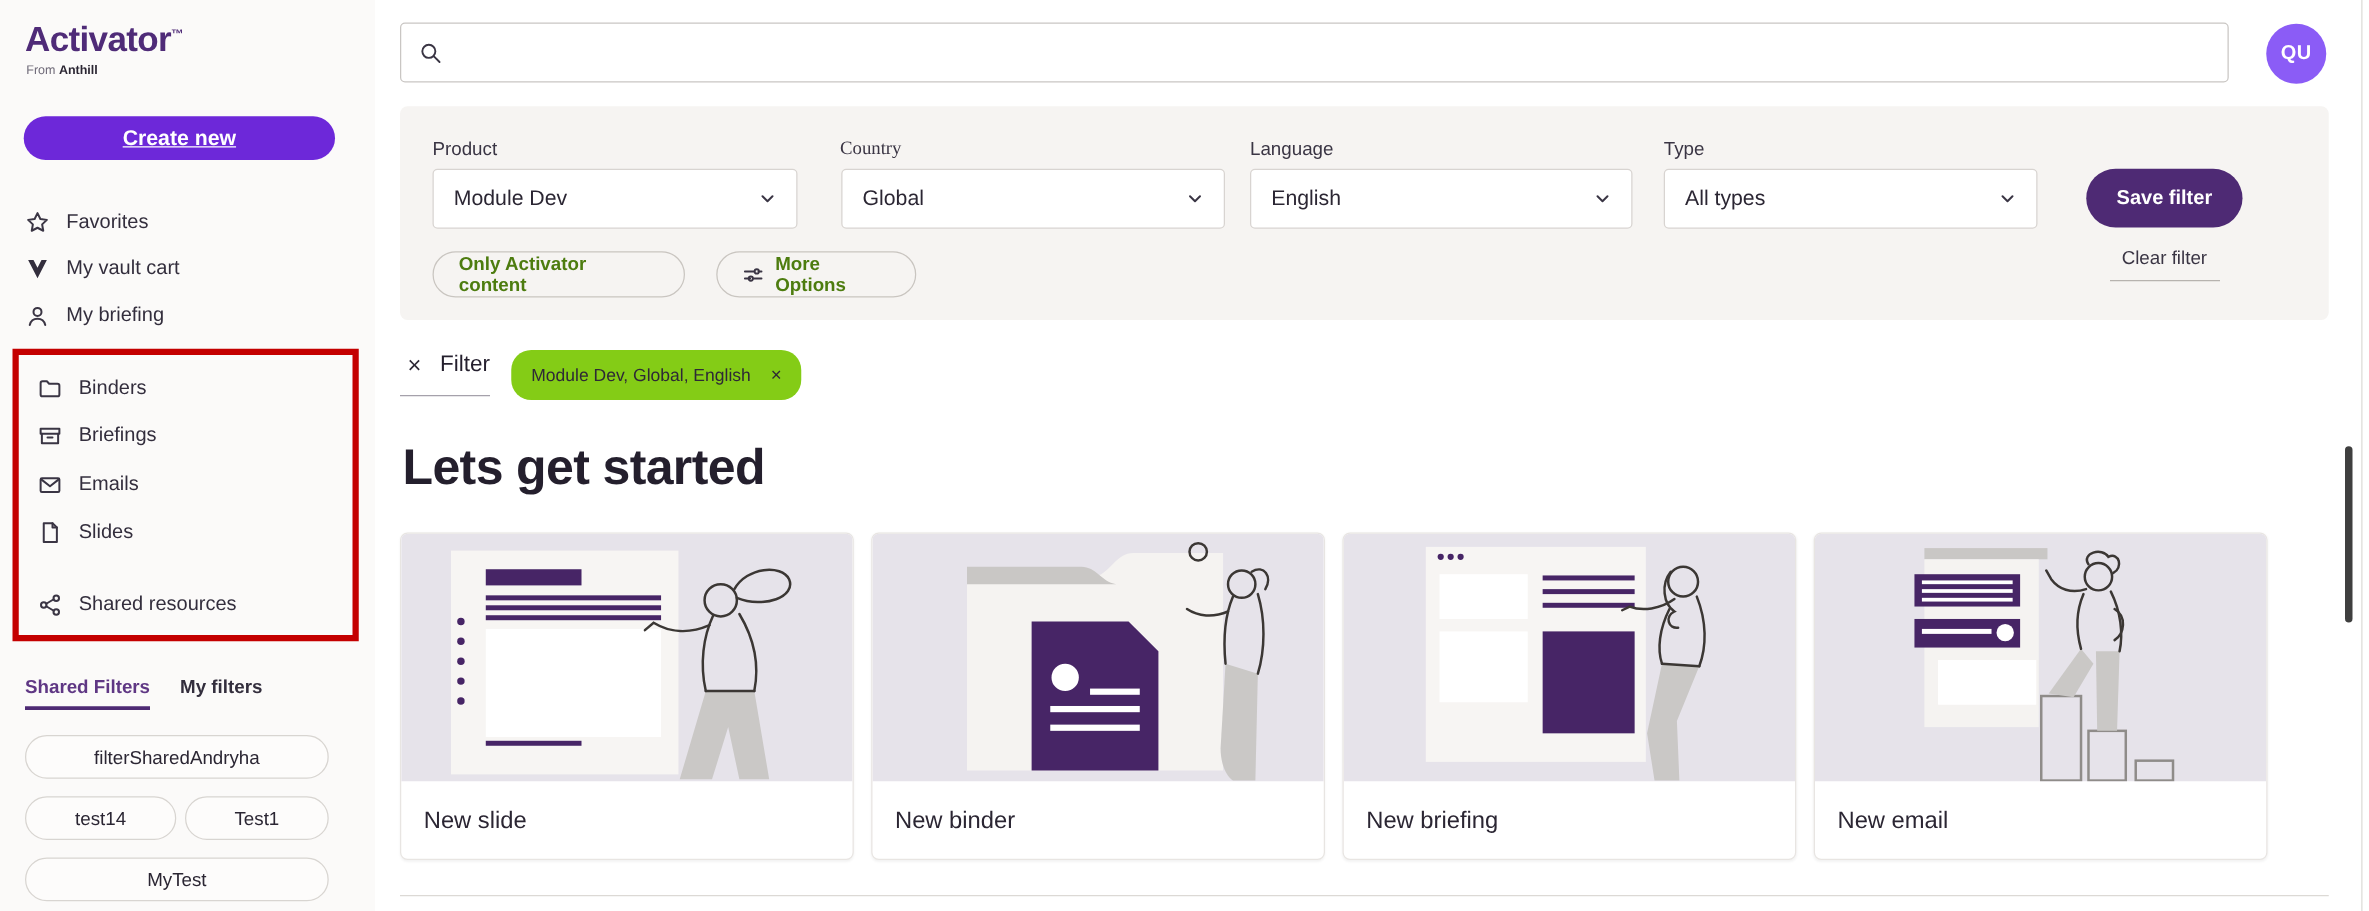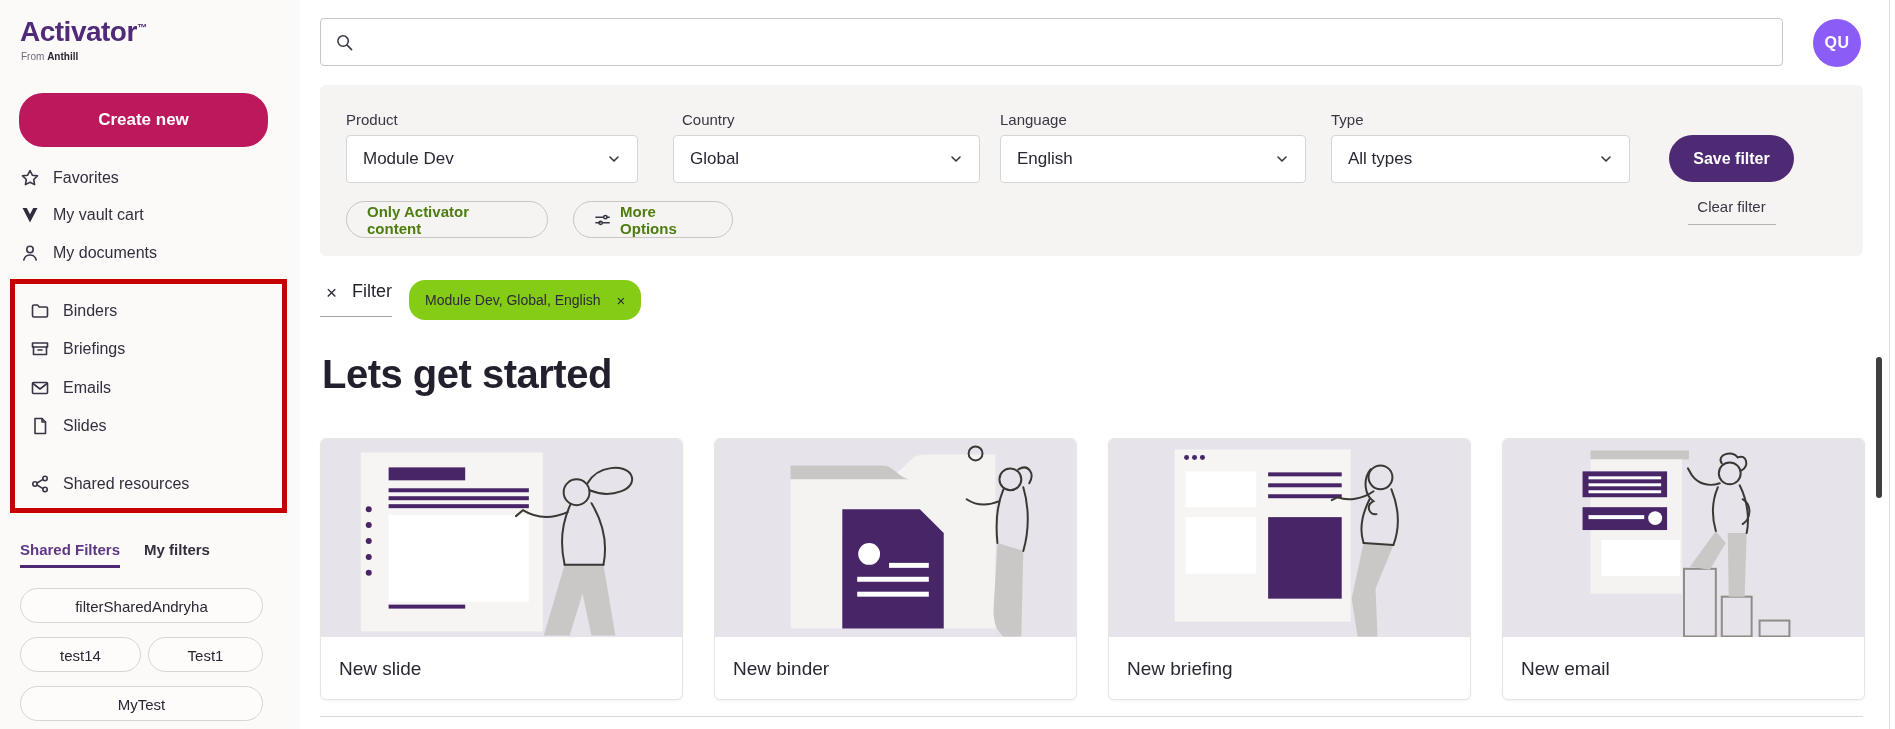--- a/index.html
+++ b/index.html
@@ -5,21 +5,21 @@
   html,body{margin:0;padding:0;}
   body{width:1895px;height:729px;font-family:"Liberation Sans",sans-serif;background:#ffffff;overflow:hidden;position:relative;color:#2b2633;}
   .stage{position:absolute;left:0;top:0;width:1895px;height:729px;}
 
   
   .sidebar{position:absolute;left:0;top:0;width:300px;height:729px;background:#fbfaf9;}
   .logo{position:absolute;left:20px;top:16px;font-size:28px;font-weight:700;color:#4f2b78;letter-spacing:-0.5px;}
   .logo sup{font-size:10px;font-weight:700;vertical-align:super;}
   .tagline{position:absolute;left:21px;top:51px;font-size:10px;color:#6f6a78;}
   .tagline b{color:#2b2633;text-align:right;}
-  .create-btn{position:absolute;left:19px;top:93px;width:249px;height:54px;border:none;border-radius:24px;background:#be185d;color:#ffffff;font-family:"Liberation Sans",sans-serif;font-size:17px;font-weight:700;cursor:pointer;}
+  .create-btn{position:absolute;left:19px;top:93px;width:249px;height:35px;border:none;border-radius:24px;background:#6d28d9;color:#ffffff;font-family:"Liberation Sans",sans-serif;font-size:17px;font-weight:700;cursor:pointer;text-decoration:underline;}
   .nav-item{position:absolute;left:20px;height:30px;display:flex;align-items:center;gap:13px;font-size:16px;color:#332e3d;cursor:pointer;}
   .nav-item svg{flex:0 0 auto;}
   .redbox{position:absolute;left:10px;top:279px;width:267px;height:224px;border:5px solid #c40000;}
   .redbox .nav-item{left:15px;}
   .tabs{position:absolute;left:20px;top:541px;display:flex;gap:24px;font-size:15px;font-weight:700;}
   .tab{cursor:pointer;padding-bottom:7px;color:#332e3d;}
   .tab.active{color:#5f3784;border-bottom:3px solid #4e2a74;}
   .pill{position:absolute;border:1px solid #d8d5d1;border-radius:18px;background:#fdfcfb;font-size:15px;color:#2b2633;text-align:center;line-height:35px;height:35px;cursor:pointer;box-sizing:border-box;}
 
   
@@ -39,21 +39,21 @@
 
   
   .filterbar-close{position:absolute;left:326px;top:283px;font-size:19px;color:#2e2936;cursor:pointer;line-height:1;}
   .filterbar-label{position:absolute;left:352px;top:281px;font-size:18px;color:#241f2d;}
   .filterbar-underline{position:absolute;left:320px;top:316px;width:72px;height:1px;background:#a5a1ab;}
   .filter-chip{position:absolute;left:409px;top:280px;height:40px;background:#84cc16;border-radius:16px;display:flex;align-items:center;gap:16px;padding:0 16px;font-size:14px;color:#2e2936;}
   .filter-chip .x{font-size:15px;cursor:pointer;color:#2e2936;}
 
   
   .heading{position:absolute;left:322px;top:352px;font-size:40px;font-weight:600;color:#241f2d;letter-spacing:-0.5px;}
-  .cards{position:absolute;left:320px;top:426px;display:flex;gap:31px;margin-top:12px;}
+  .cards{position:absolute;left:320px;top:426px;display:flex;gap:14px;}
   .card{width:363px;height:262px;border:1px solid #e8e5e2;border-radius:6px;background:#fff;overflow:hidden;cursor:pointer;box-sizing:border-box;box-shadow:0 1px 2px rgba(0,0,0,0.05);}
   .card .illo{width:100%;height:198px;background:#e6e3ea;display:block;}
   .card .label{padding:21px 0 0 18px;font-size:19px;color:#2b2633;}
   .divider{position:absolute;left:320px;top:716px;width:1543px;height:1px;background:#dcd9d5;}
 
   
   .scroll-track{position:absolute;left:1889px;top:0;width:1px;height:729px;background:#dddbd8;}
   .scroll-thumb{position:absolute;left:1876px;top:357px;width:6px;height:141px;background:#3f3f3f;border-radius:3px;cursor:pointer;}
 
   svg.ic{stroke:#3a3544;fill:none;stroke-width:1.6;stroke-linecap:round;stroke-linejoin:round;}
@@ -79,21 +79,21 @@
       <svg width="20" height="20" viewBox="0 0 20 20">
           <path d="M2.5 3h15l-7.5 14.5z M6.8 3l3.2 6.2L13.2 3z" fill="#332e3d" fill-rule="evenodd"></path>
         </svg>
       <span>My vault cart</span>
     </div>
     <div class="nav-item" style="top:238px;">
       <svg class="ic" width="20" height="20" viewBox="0 0 20 20">
           <circle cx="10" cy="6.5" r="3.2"></circle>
           <path d="M3.8 17c.8-3.4 3.3-5 6.2-5s5.4 1.6 6.2 5"></path>
         </svg>
-      <span>My documents</span>
+      <span>My briefing</span>
     </div>
 
     <div class="redbox">
       <div class="nav-item" style="top:12px;">
         <svg class="ic" width="20" height="20" viewBox="0 0 20 20">
             <path d="M2.5 5.5c0-.8.6-1.5 1.5-1.5h3.5l1.8 2h6.7c.8 0 1.5.7 1.5 1.5v7c0 .8-.7 1.5-1.5 1.5H4c-.9 0-1.5-.7-1.5-1.5z"></path>
           </svg>
         <span>Binders</span>
       </div>
       <div class="nav-item" style="top:50px;">
@@ -143,21 +143,21 @@
   <div class="search-bar">
     <svg class="ic" width="19" height="19" viewBox="0 0 20 20">
         <circle cx="8.5" cy="8.5" r="5.5"></circle>
         <path d="M13 13l4.5 4.5"></path>
       </svg>
   </div>
   <div class="avatar">QU</div>
 
   <div class="filter-panel">
     <div class="f-label" style="left:26px;">Product</div>
-    <div class="f-label" style="left:362px;">Country</div>
+    <div class="f-label" style="left:352px;font-family:Liberation Serif, serif;">Country</div>
     <div class="f-label" style="left:680px;">Language</div>
     <div class="f-label" style="left:1011px;">Type</div>
 
     <div class="f-select" style="left:26px;width:292px;">
       <span>Module Dev</span>
       <svg class="ic" width="14" height="14" viewBox="0 0 14 14">
           <path d="M3 5l4 4 4-4"></path>
         </svg>
     </div>
     <div class="f-select" style="left:353px;width:307px;">

